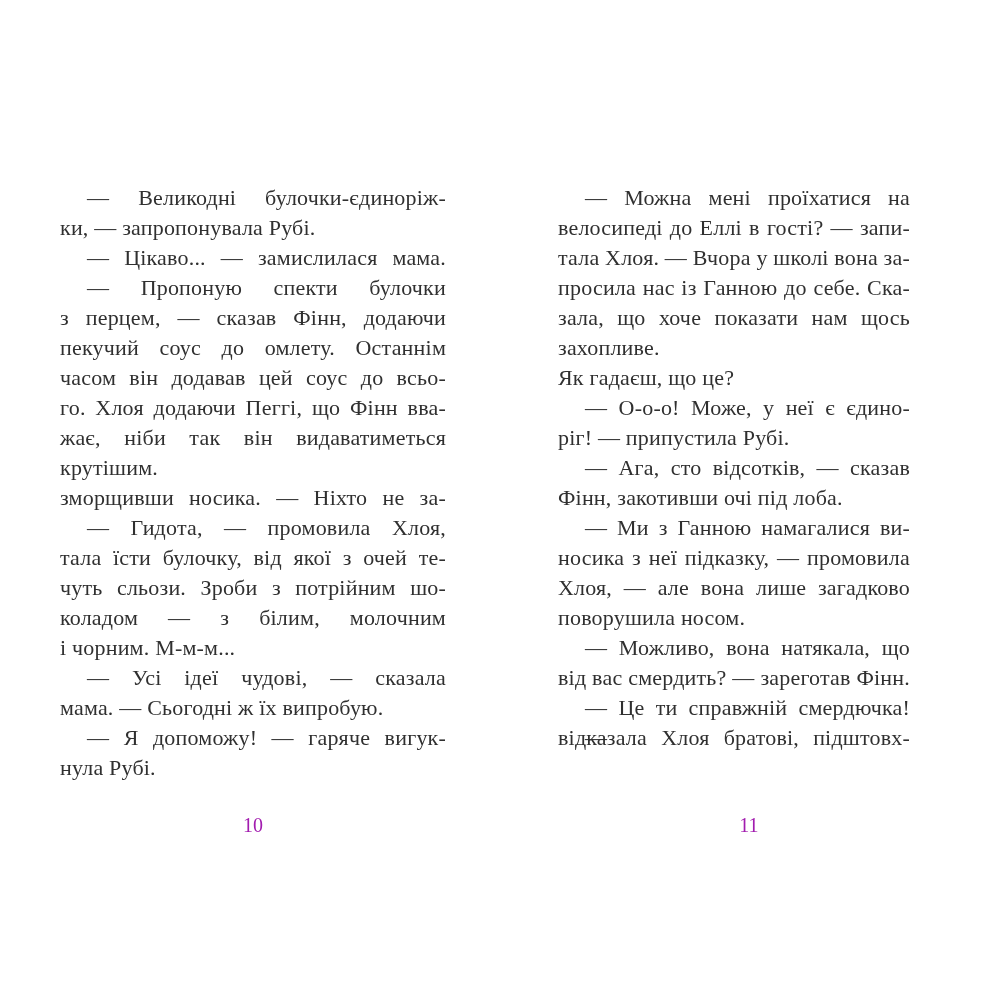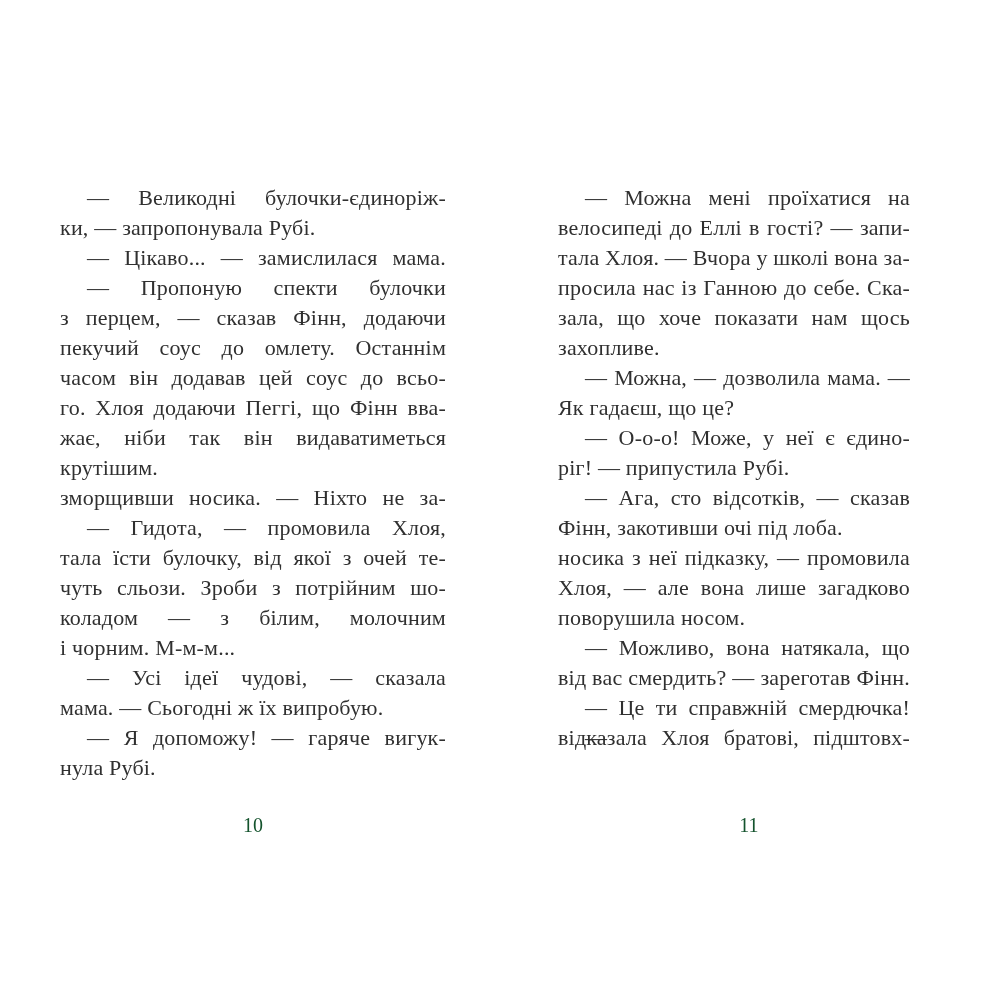--- a/index.html
+++ b/index.html
@@ -33,21 +33,21 @@
     text-align: justify;
     text-align-last: justify;
     text-justify: inter-word;
     white-space: normal;
   }
   .line.indent { padding-left: 27px; }
   .page-number {
     position: absolute;
     top: 812px;
     font-size: 20px;
-    color: #14532d;
+    color: #a21caf;
     text-align: center;
     line-height: 26px;
   }
   #left-num  { left: 60px;  width: 386px; }
   #right-num { left: 573px; width: 352px; }
 </style>
 </head>
 <body>
 
 <div class="spread">
@@ -75,26 +75,26 @@
       <div class="line">нула Рубі.</div>
     </div>
 
   <div id="right-text" class="text-block">
       <div class="line indent j">— Можна мені проїхатися на</div>
       <div class="line j">велосипеді до Еллі в гості? — запи-</div>
       <div class="line j">тала Хлоя. — Вчора у школі вона за-</div>
       <div class="line j">просила нас із Ганною до себе. Ска-</div>
       <div class="line j">зала, що хоче показати нам щось</div>
       <div class="line">захопливе.</div>
-      <div class="line indent j">— Можна, — дозволила мама. —</div>
       <div class="line">Як гадаєш, що це?</div>
       <div class="line indent j">— О-о-о! Може, у неї є єдино-</div>
       <div class="line">ріг! — припустила Рубі.</div>
       <div class="line indent j">— Ага, сто відсотків, — сказав</div>
       <div class="line">Фінн, закотивши очі під лоба.</div>
+      <div class="line indent j">— Ми з Ганною намагалися ви-</div>
       <div class="line j">носика з неї підказку, — промовила</div>
       <div class="line j">Хлоя, — але вона лише загадково</div>
       <div class="line">поворушила носом.</div>
       <div class="line indent j">— Можливо, вона натякала, що</div>
       <div class="line j">від вас смердить? — зареготав Фінн.</div>
       <div class="line indent j">— Це ти справжній смердючка! —</div>
       <div class="line j">відказала Хлоя братові, підштовх-</div>
     </div>
 
   <div id="left-num" class="page-number">10</div>

